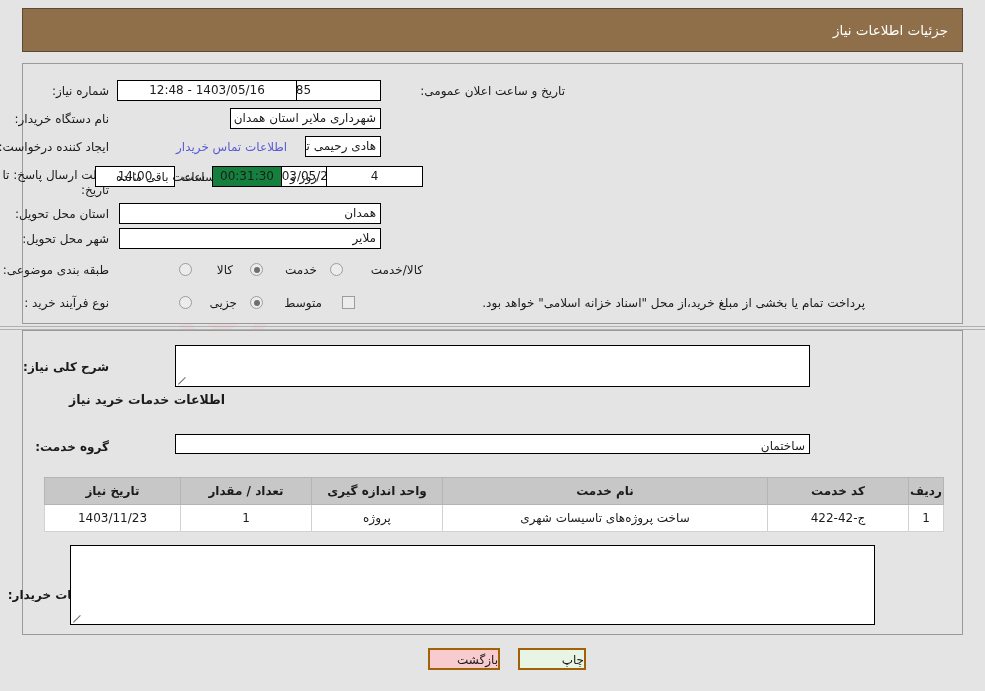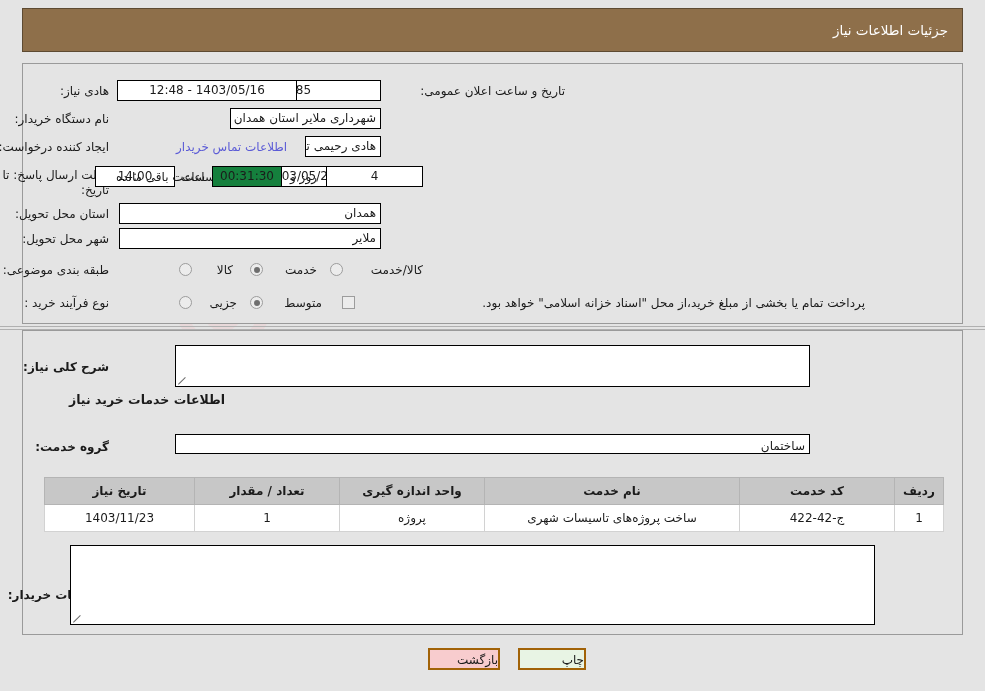--- a/index.html
+++ b/index.html
@@ -213,21 +213,21 @@
     z-index: 3;
     font-size: 12px;
   }
   #items-table th {
     background: #c7c7c7;
     border: 1px solid #b4b4b4;
     height: 26px;
     font-weight: bold;
     color: #1b1b1b;
     text-align: center;
-    padding: 0 7px;
+    padding: 0 0;
   }
   #items-table td {
     background: #ffffff;
     border: 1px solid #d2d2d2;
     height: 26px;
     text-align: center;
     color: #1b1b1b;
     padding: 0 4px;
   }
   .col-radif { width: 34px; }
@@ -273,21 +273,21 @@
   </svg>
   <div class="wm-text">ArtaTender.net</div>
 </div>
 
 <div id="title-bar">
   <div class="title-text">جزئیات اطلاعات نیاز</div>
 </div>
 
 <div class="panel" id="panel-top"></div>
 
-<div class="lbl" style="right:876px; top:84px;">هادی نیاز:</div>
+<div class="lbl" style="right:876px; top:84px;">شماره نیاز:</div>
 <div class="fld center" style="right:604px; top:80px; width:262px;">1103050026000085</div>
 
 <div class="lbl" style="right:420px; top:84px;">تاریخ و ساعت اعلان عمومی:</div>
 <div class="fld center" style="right:688px; top:80px; width:180px; left:101px;">1403/05/16 - 12:48</div>
 
 <div class="lbl" style="right:876px; top:112px;">نام دستگاه خریدار:</div>
 <div class="fld right" style="right:604px; top:108px; left:230px;">شهرداری ملایر استان همدان</div>
 
 <div class="lbl" style="right:876px; top:140px;">ایجاد کننده درخواست:</div>
 <div class="fld right" style="right:604px; top:136px; left:305px;">هادی رحیمی تدارکات و خرید شهرداری ملایر استان همدان</div>

